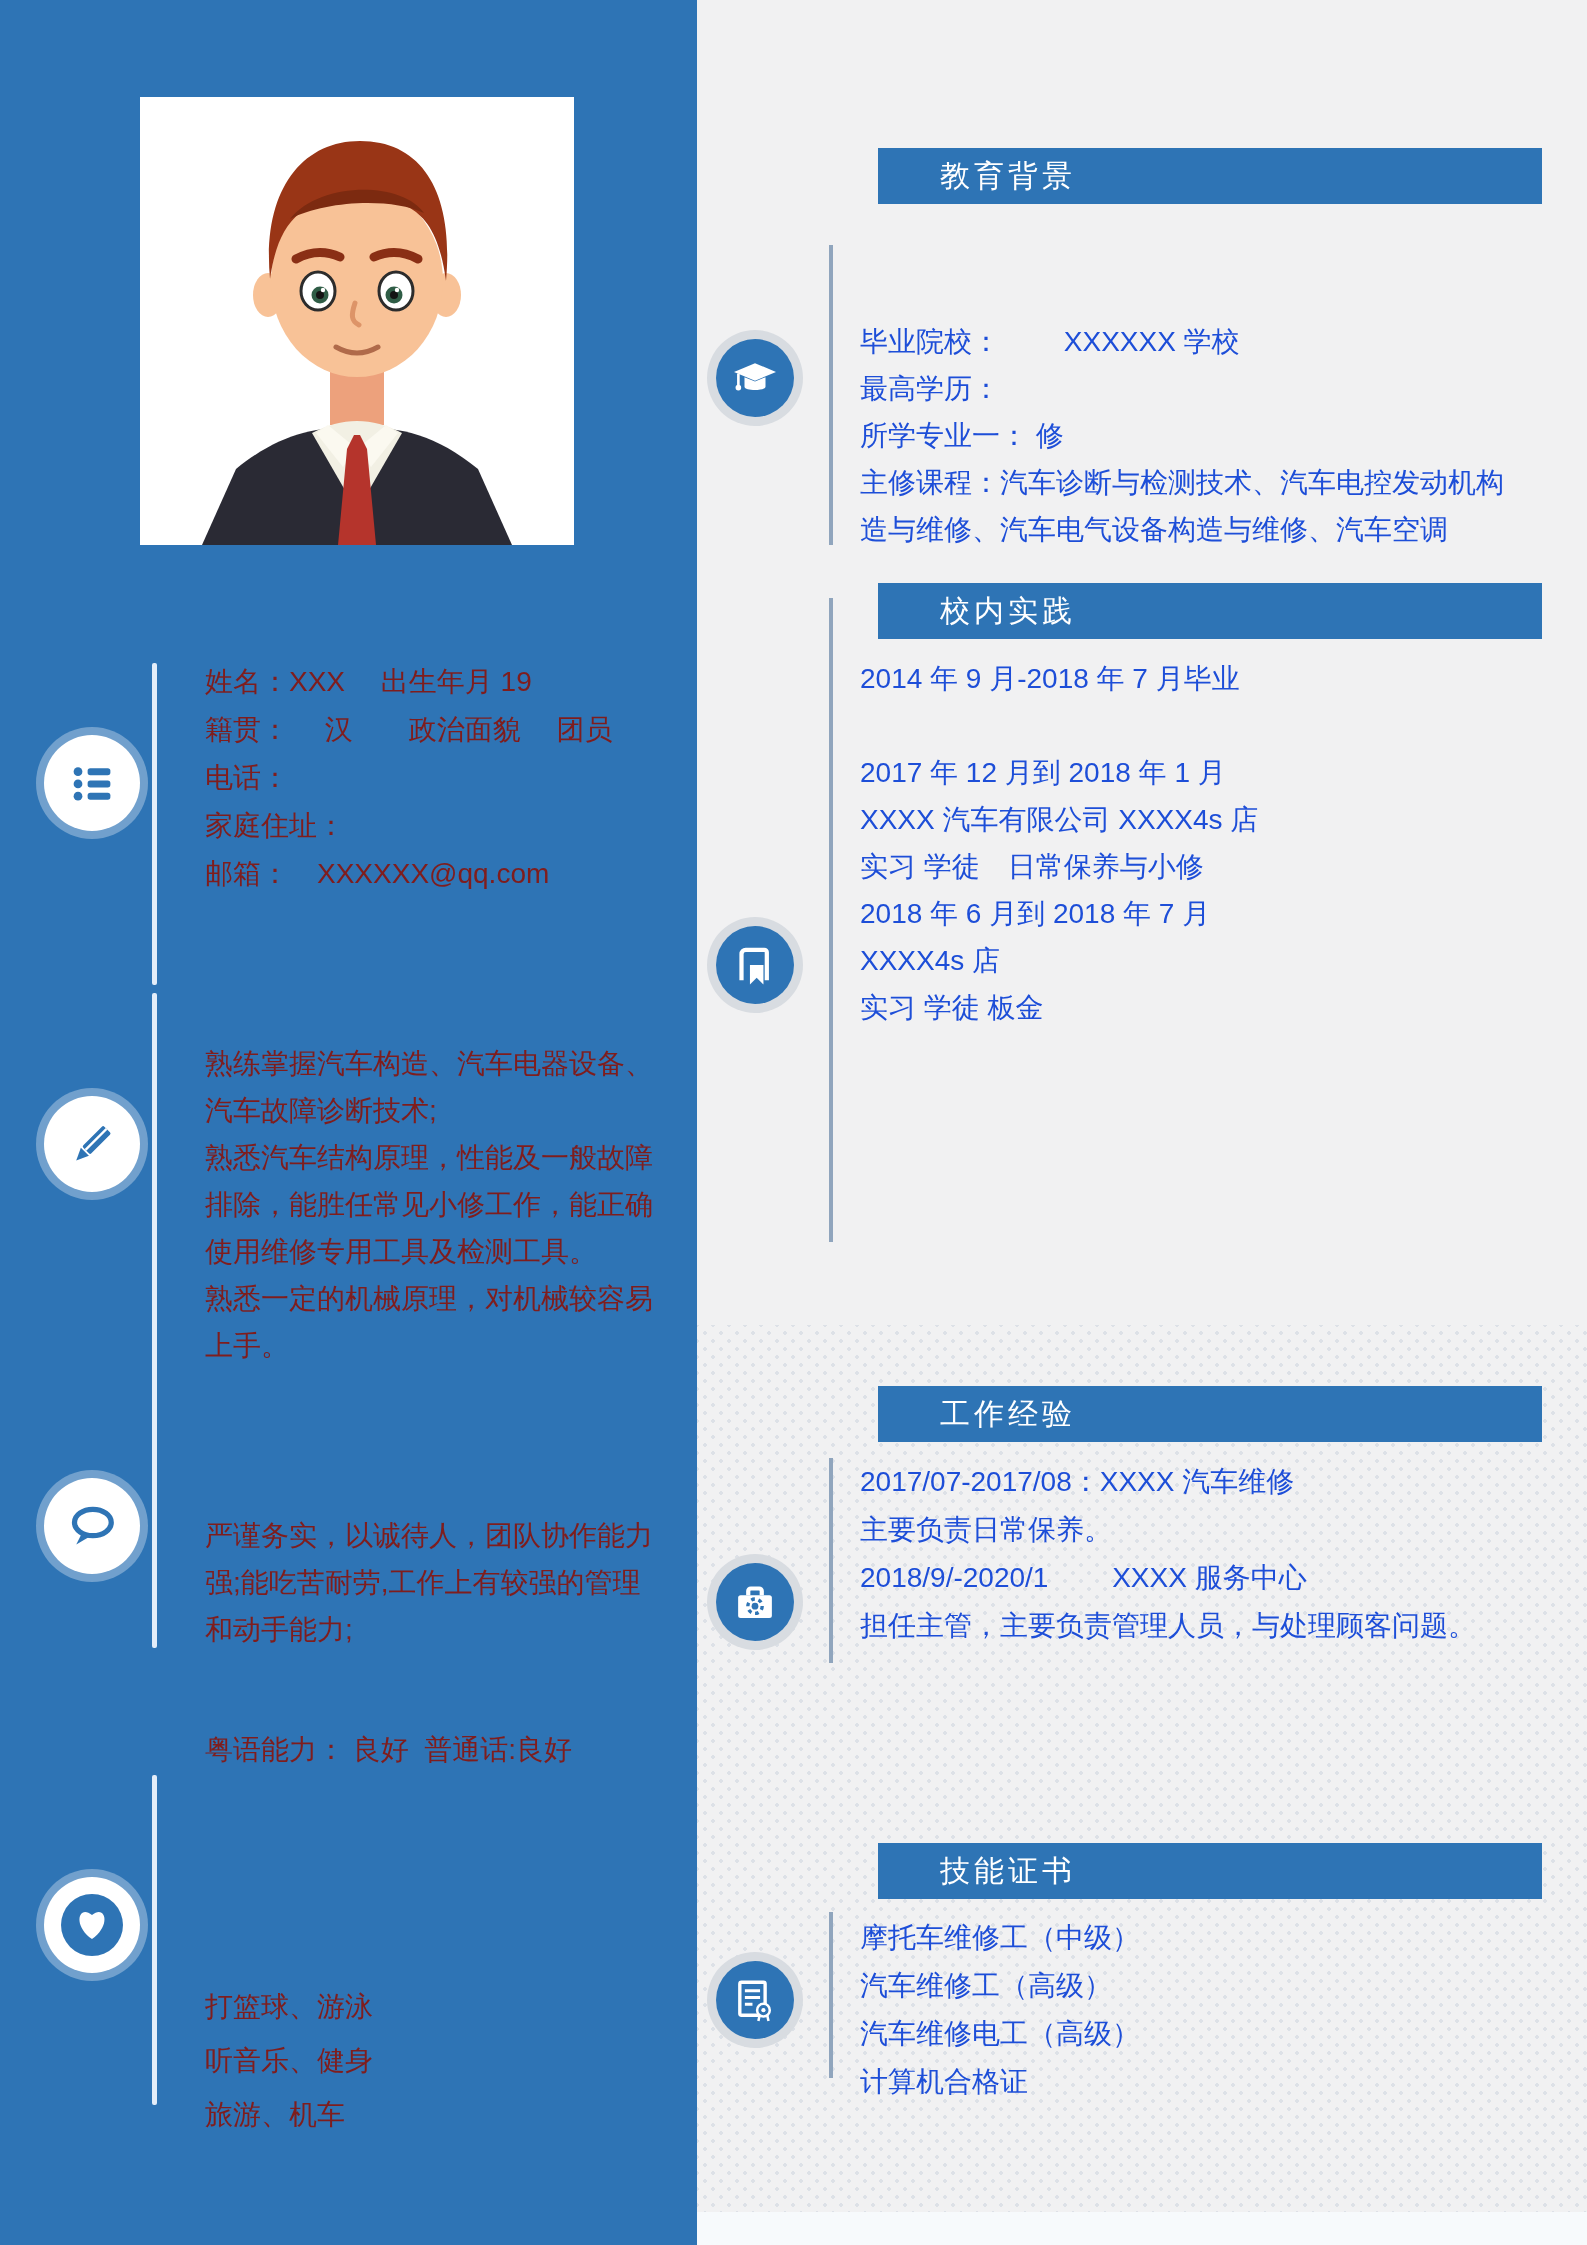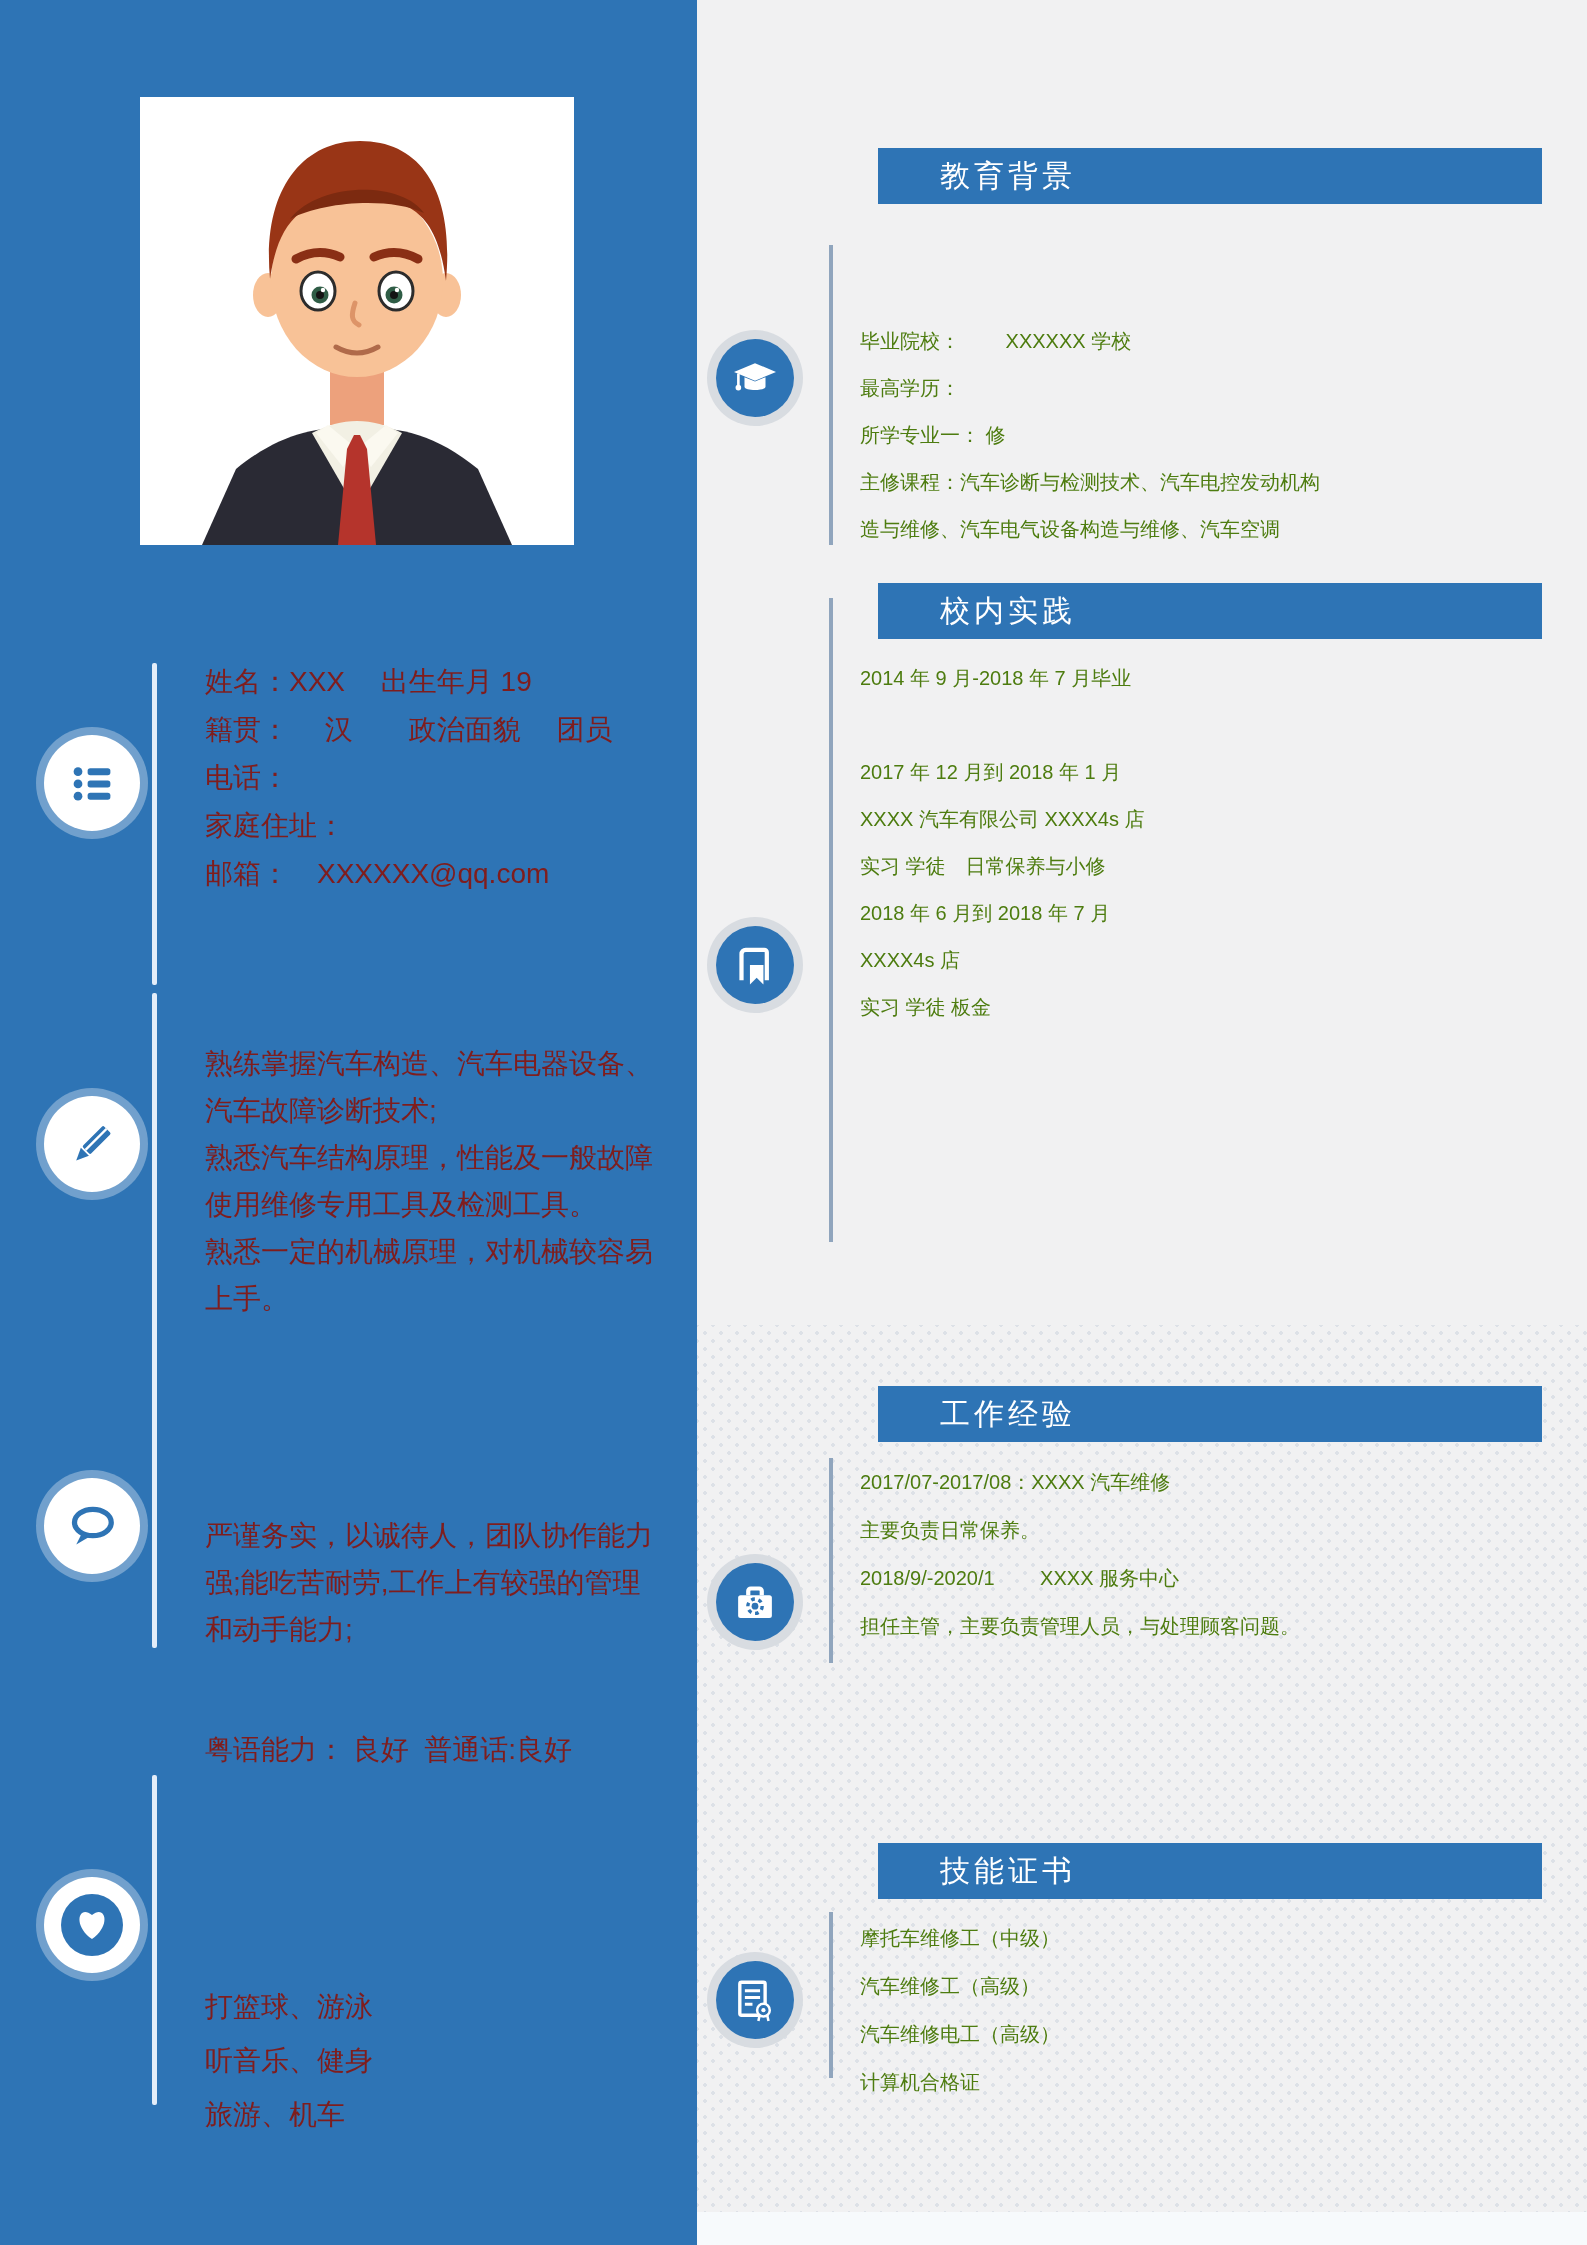--- a/index.html
+++ b/index.html
@@ -26,21 +26,21 @@
   .ltext{position:absolute;left:205px;width:475px;color:#7f1d1d;font-size:28px;}
   
   .bar{position:absolute;left:878px;width:664px;height:56px;background:#2e74b5;
     color:#ffffff;font-size:30px;letter-spacing:4px;
     display:flex;align-items:center;padding-left:62px;box-sizing:border-box;}
   .r-line{position:absolute;left:829px;width:4px;background:#90a5bd;}
   .r-icon{position:absolute;left:707px;width:96px;height:96px;border-radius:50%;
     background:#d8dce1;display:flex;align-items:center;justify-content:center;}
   .r-icon .disc{width:78px;height:78px;border-radius:50%;background:#2e74b5;
     display:flex;align-items:center;justify-content:center;}
-  .rtext{position:absolute;left:860px;width:700px;color:#4d7c0f;font-size:20px;}
+  .rtext{position:absolute;left:860px;width:700px;color:#1d4ed8;font-size:28px;}
   
   .ln{white-space:pre;overflow:visible;}
   .t47 .ln{height:47px;line-height:47px;}
   .t48 .ln{height:48px;line-height:48px;}
   .t54 .ln{height:54px;line-height:54px;}
 </style>
 </head>
 <body>
 
 <div class="page">
@@ -105,20 +105,21 @@
         <rect x="30.2" y="8" width="2.6" height="34" fill="#ffffff"></rect>
         <path d="M26 44 L32.5 58 L39 44 Z" fill="#2e74b5"></path>
       </g>
     </svg>
   </div>
   <div class="l-line" style="top:993px;height:437px"></div>
   <div class="ltext t47" style="top:1040px">
     <div class="ln">熟练掌握汽车构造、汽车电器设备、</div>
     <div class="ln">汽车故障诊断技术;</div>
     <div class="ln">熟悉汽车结构原理，性能及一般故障</div>
+    <div class="ln">排除，能胜任常见小修工作，能正确</div>
     <div class="ln">使用维修专用工具及检测工具。</div>
     <div class="ln">熟悉一定的机械原理，对机械较容易</div>
     <div class="ln">上手。</div>
   </div>
 
   <div class="l-icon" style="top:1478px">
     <svg width="56" height="56" viewBox="0 0 64 64">
       <ellipse cx="33" cy="28" rx="21" ry="15" fill="#ffffff" stroke="#2e74b5" stroke-width="6"></ellipse>
       <path d="M21 39 L14 53 L31 43 Z" fill="#2e74b5"></path>
     </svg>

